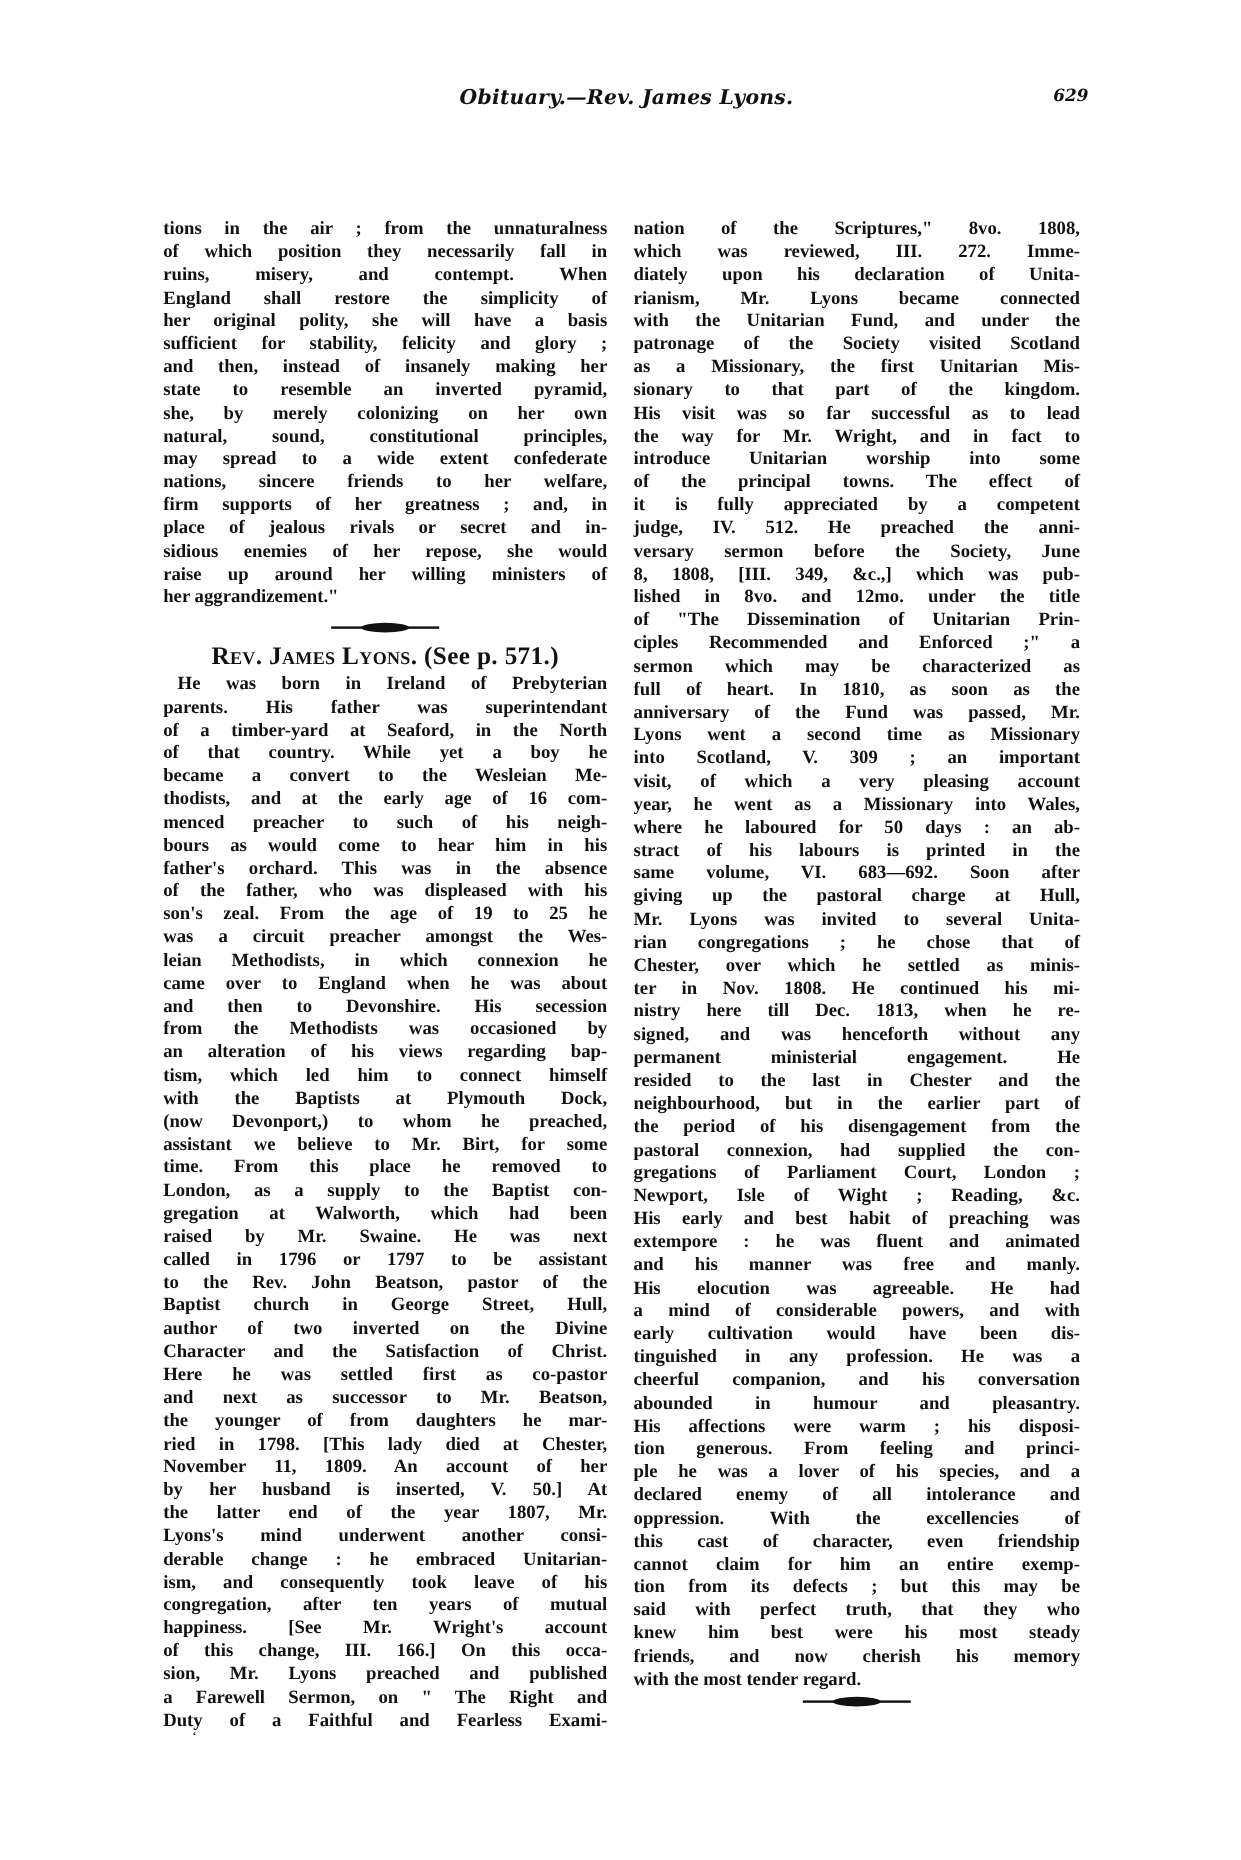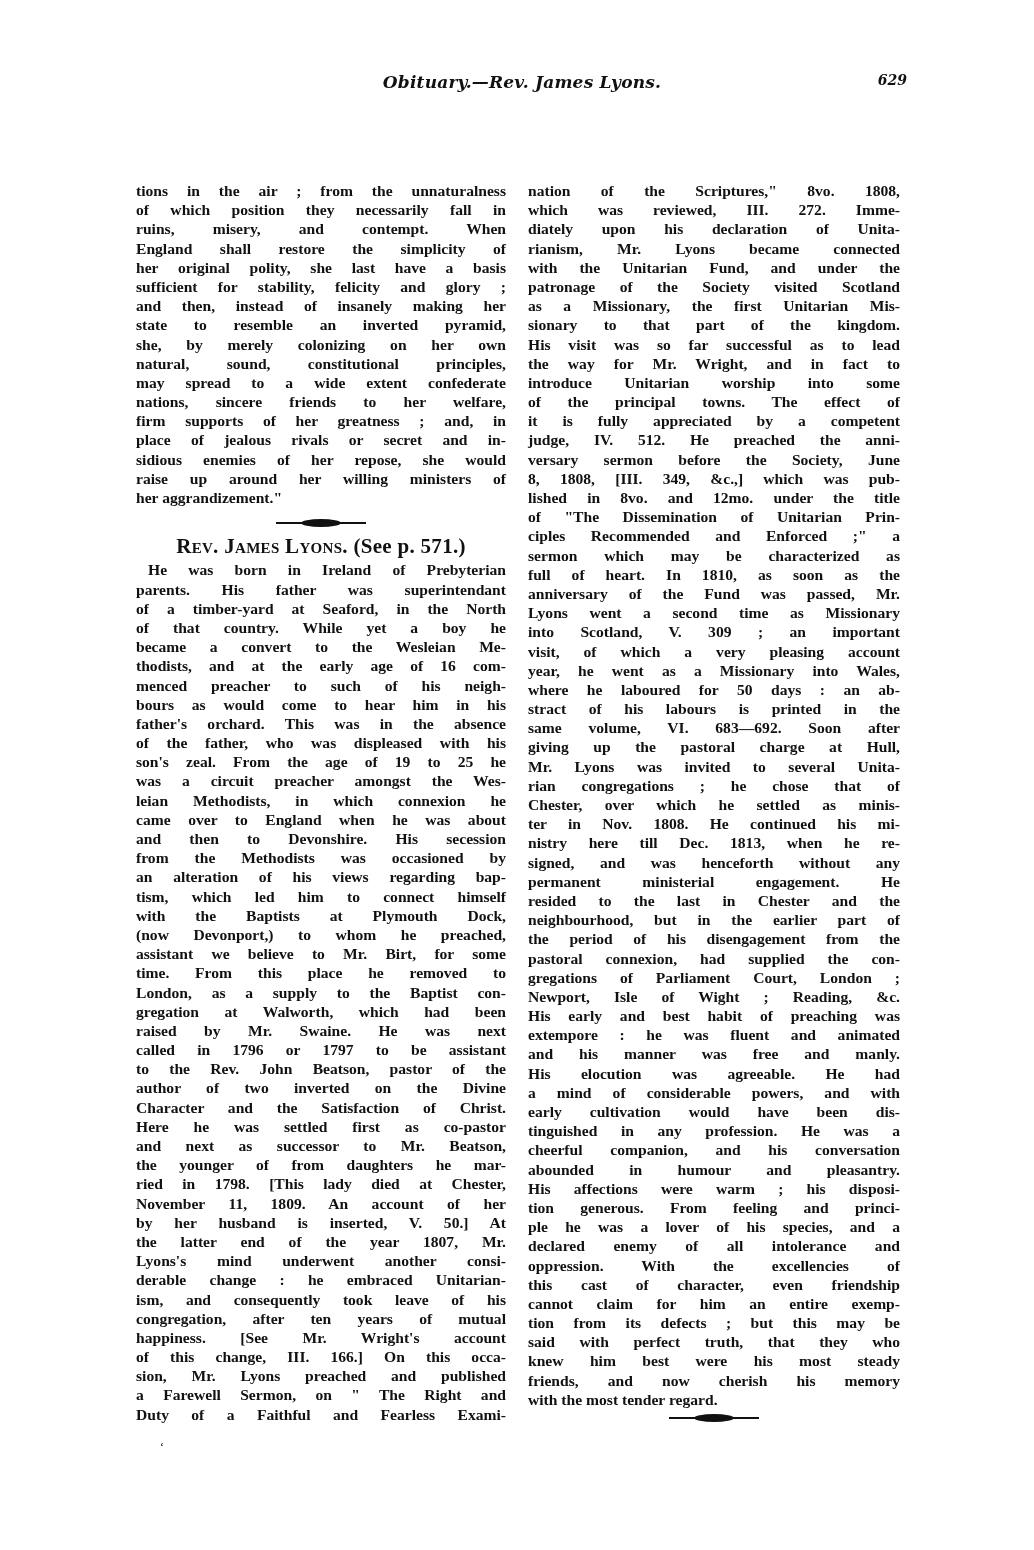--- a/index.html
+++ b/index.html
@@ -56,21 +56,21 @@
     <span class="running-title">Obituary.—Rev. James Lyons.</span>
     <span class="page-number">629</span>
   </div>
 
   <div class="col col-left">
     <div id="left-quote">
         <span class="line">tions in the air ; from the unnaturalness</span>
         <span class="line">of which position they necessarily fall in</span>
         <span class="line">ruins, misery, and contempt. When</span>
         <span class="line">England shall restore the simplicity of</span>
-        <span class="line">her original polity, she last have a basis</span>
+        <span class="line">her original polity, she will have a basis</span>
         <span class="line">sufficient for stability, felicity and glory ;</span>
         <span class="line">and then, instead of insanely making her</span>
         <span class="line">state to resemble an inverted pyramid,</span>
         <span class="line">she, by merely colonizing on her own</span>
         <span class="line">natural, sound, constitutional principles,</span>
         <span class="line">may spread to a wide extent confederate</span>
         <span class="line">nations, sincere friends to her welfare,</span>
         <span class="line">firm supports of her greatness ; and, in</span>
         <span class="line">place of jealous rivals or secret and in-</span>
         <span class="line">sidious enemies of her repose, she would</span>
@@ -103,20 +103,21 @@
         <span class="line">tism, which led him to connect himself</span>
         <span class="line">with the Baptists at Plymouth Dock,</span>
         <span class="line">(now Devonport,) to whom he preached,</span>
         <span class="line">assistant we believe to Mr. Birt, for some</span>
         <span class="line">time. From this place he removed to</span>
         <span class="line">London, as a supply to the Baptist con-</span>
         <span class="line">gregation at Walworth, which had been</span>
         <span class="line">raised by Mr. Swaine. He was next</span>
         <span class="line">called in 1796 or 1797 to be assistant</span>
         <span class="line">to the Rev. John Beatson, pastor of the</span>
+        <span class="line">Baptist church in George Street, Hull,</span>
         <span class="line">author of two inverted on the Divine</span>
         <span class="line">Character and the Satisfaction of Christ.</span>
         <span class="line">Here he was settled first as co-pastor</span>
         <span class="line">and next as successor to Mr. Beatson,</span>
         <span class="line">the younger of from daughters he mar-</span>
         <span class="line">ried in 1798. [This lady died at Chester,</span>
         <span class="line">November 11, 1809. An account of her</span>
         <span class="line">by her husband is inserted, V. 50.] At</span>
         <span class="line">the latter end of the year 1807, Mr.</span>
         <span class="line">Lyons's mind underwent another consi-</span>

